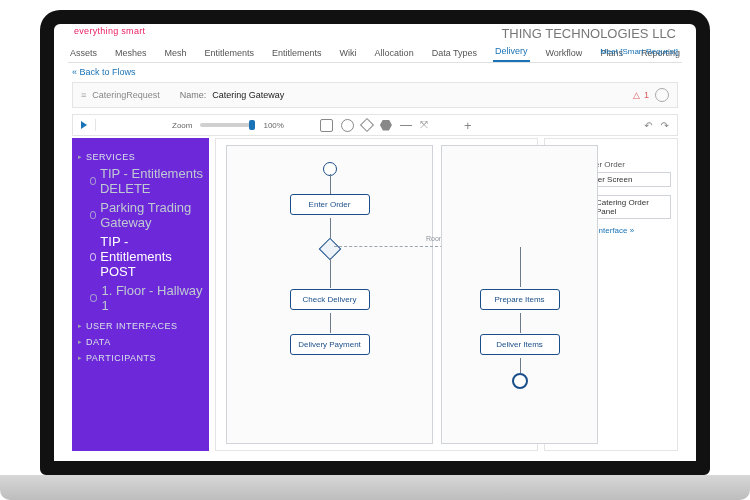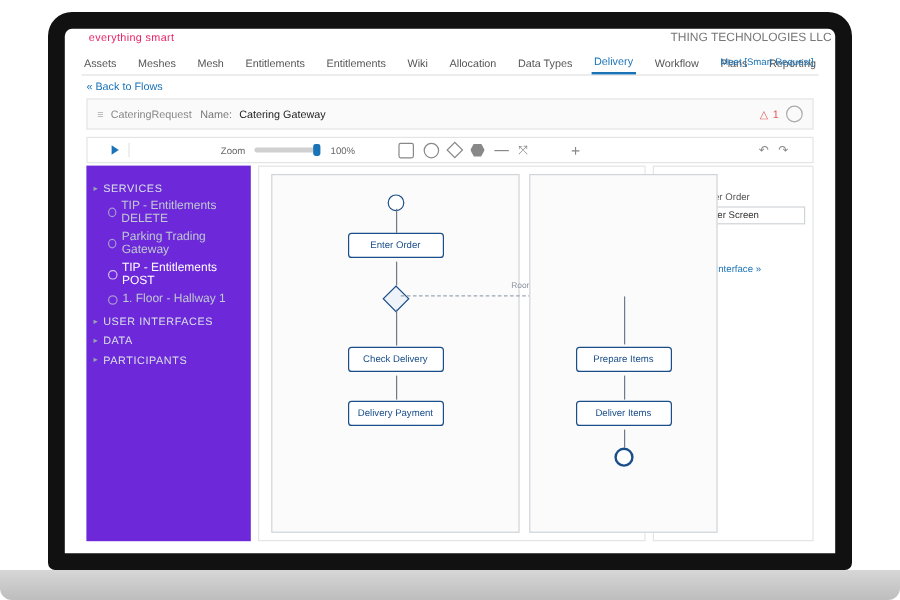--- a/index.html
+++ b/index.html
@@ -3,38 +3,38 @@
 <meta charset="utf-8">
 <style>
 html,body{margin:0;padding:0;font-family:"Helvetica Neue",Arial,sans-serif;font-size:10px;color:#333;background:#fff}
 body{width:750px;height:500px;overflow:hidden;position:relative}
 
 .laptop{position:absolute;left:40px;top:10px;right:40px;bottom:25px;border:14px solid #111;border-radius:20px 20px 6px 6px;background:#fff;overflow:hidden}
 .laptop-base{position:absolute;left:0;right:0;bottom:0;height:25px;background:linear-gradient(#d7d7d7,#bdbdbd);border-radius:0 0 10px 10px}
 
 
 .brand{position:absolute;left:20px;top:2px;font-size:9px;color:#e91e63;font-weight:500;letter-spacing:.3px}
-.tenant{position:absolute;right:3px;top:2px;font-size:10px;color:#777;text-align:right;line-height:1.2}
+.tenant{position:absolute;right:20px;top:2px;font-size:13px;color:#777;text-align:right;line-height:1.2}
 .navtabs{position:absolute;left:14px;right:14px;top:20px;height:18px;border-bottom:1px solid #e0e0e0;display:flex;gap:14px;font-size:9px;color:#555;align-items:flex-end}
 .navtabs .tab{padding:0 2px 4px;cursor:pointer}
 .navtabs .tab.active{color:#1a73b7;border-bottom:2px solid #1a73b7;font-weight:500}
 .meet{position:absolute;right:18px;top:23px;font-size:8px;color:#1a73b7}
 
 .back{position:absolute;left:18px;top:43px;font-size:9px;color:#1a73b7}
 
 
 .namebar{position:absolute;left:18px;right:18px;top:58px;height:24px;border:1px solid #e4e4e4;background:#fafafa;display:flex;align-items:center;padding:0 8px;font-size:9px;color:#555;gap:6px}
-.namebar .id{color:#888;margin-right:1px}
+.namebar .id{color:#888;margin-right:14px}
 .namebar .label{color:#777}
 .namebar .field{flex:1;color:#222}
 .namebar .warn{color:#e05a5a;margin-left:auto;display:flex;align-items:center;gap:4px}
 .icon-eye{width:12px;height:12px;border:1px solid #aaa;border-radius:50%}
 
 
-.toolbar{position:absolute;left:18px;right:18px;top:90px;height:20px;border:1px solid #e4e4e4;background:#fff;display:flex;align-items:center;padding:0 20px;gap:8px;font-size:8px;color:#666}
+.toolbar{position:absolute;left:18px;right:18px;top:90px;height:20px;border:1px solid #e4e4e4;background:#fff;display:flex;align-items:center;padding:0 8px;gap:8px;font-size:8px;color:#666}
 .toolbar .sep{width:1px;height:12px;background:#e4e4e4}
 .toolbar .play{width:0;height:0;border-left:6px solid #1a73b7;border-top:4px solid transparent;border-bottom:4px solid transparent}
 .toolbar .zoom-track{width:55px;height:4px;background:#d0d0d0;border-radius:2px;position:relative}
 .toolbar .zoom-handle{position:absolute;right:0;top:-3px;width:6px;height:10px;background:#1a73b7;border-radius:2px}
 .toolbar .shape{width:11px;height:11px;border:1px solid #888}
 .toolbar .shape.rect{border-radius:2px}
 .toolbar .shape.circ{border-radius:50%}
 .toolbar .shape.diam{transform:rotate(45deg);width:8px;height:8px}
 .toolbar .shape.hex{clip-path:polygon(25% 0,75% 0,100% 50%,75% 100%,25% 100%,0 50%);background:#888;border:none;width:12px;height:11px}
 .toolbar .line-tool{width:12px;height:1px;background:#888}
@@ -42,21 +42,21 @@
 .toolbar .plus{font-size:13px;color:#888;font-weight:300}
 .toolbar .undo,.toolbar .redo{font-size:10px;color:#888}
 
 
 .workarea{position:absolute;left:18px;right:18px;top:114px;bottom:10px;display:flex;gap:0}
 
 
 .palette{width:125px;background:#6d28d9;color:#cfd6dc;padding:8px 6px;font-size:8px;overflow:hidden}
 .palette .section{font-size:9px;letter-spacing:.5px;color:#d8e1e8;margin:6px 0 2px;display:flex;align-items:center;gap:4px}
 .palette .section::before{content:"\25B8";font-size:7px;color:#9aa5b0}
-.palette .item{padding:2px 0 2px 12px;color:#bfc9d2;font-size:10px;display:flex;align-items:center;gap:4px}
+.palette .item{padding:2px 0 2px 12px;color:#bfc9d2;font-size:13px;display:flex;align-items:center;gap:4px}
 .palette .item::before{content:"";width:6px;height:6px;border:1px solid currentColor;border-radius:50%;display:inline-block;opacity:.7}
 .palette .item.sel{color:#fff}
 
 
 .canvas{flex:1;background:#fff;border:1px solid #e4e4e4;position:relative;margin:0 6px}
 .lane{position:absolute;top:6px;bottom:6px;border:1px solid #d0d4d8;background:#fbfbfb}
 .lane1{left:10px;width:205px}
 .lane2{left:225px;width:155px}
 
 .node{position:absolute;border:1px solid #1a4e8a;border-radius:3px;background:#fff;color:#1a4e8a;font-size:8px;text-align:center;padding:5px 4px;width:70px;left:50%;transform:translateX(-50%)}
@@ -184,20 +184,21 @@
       <div class="row">
         <span class="lab">Name</span>
         <span>Enter Order</span>
       </div>
       <div class="row">
         <span class="lab">Type</span>
         <span class="val">User Screen</span>
       </div>
       <div class="row" style="margin-top:8px">
         <span class="lab" style="width:36px;line-height:1.1">User Interface</span>
+        <span class="val">Catering Order Panel</span>
       </div>
       <a class="link">Create User Interface »</a>
     </div>
 
   </div>
 </div>
 
 <div class="laptop-base"></div>
 
 </body></html>

